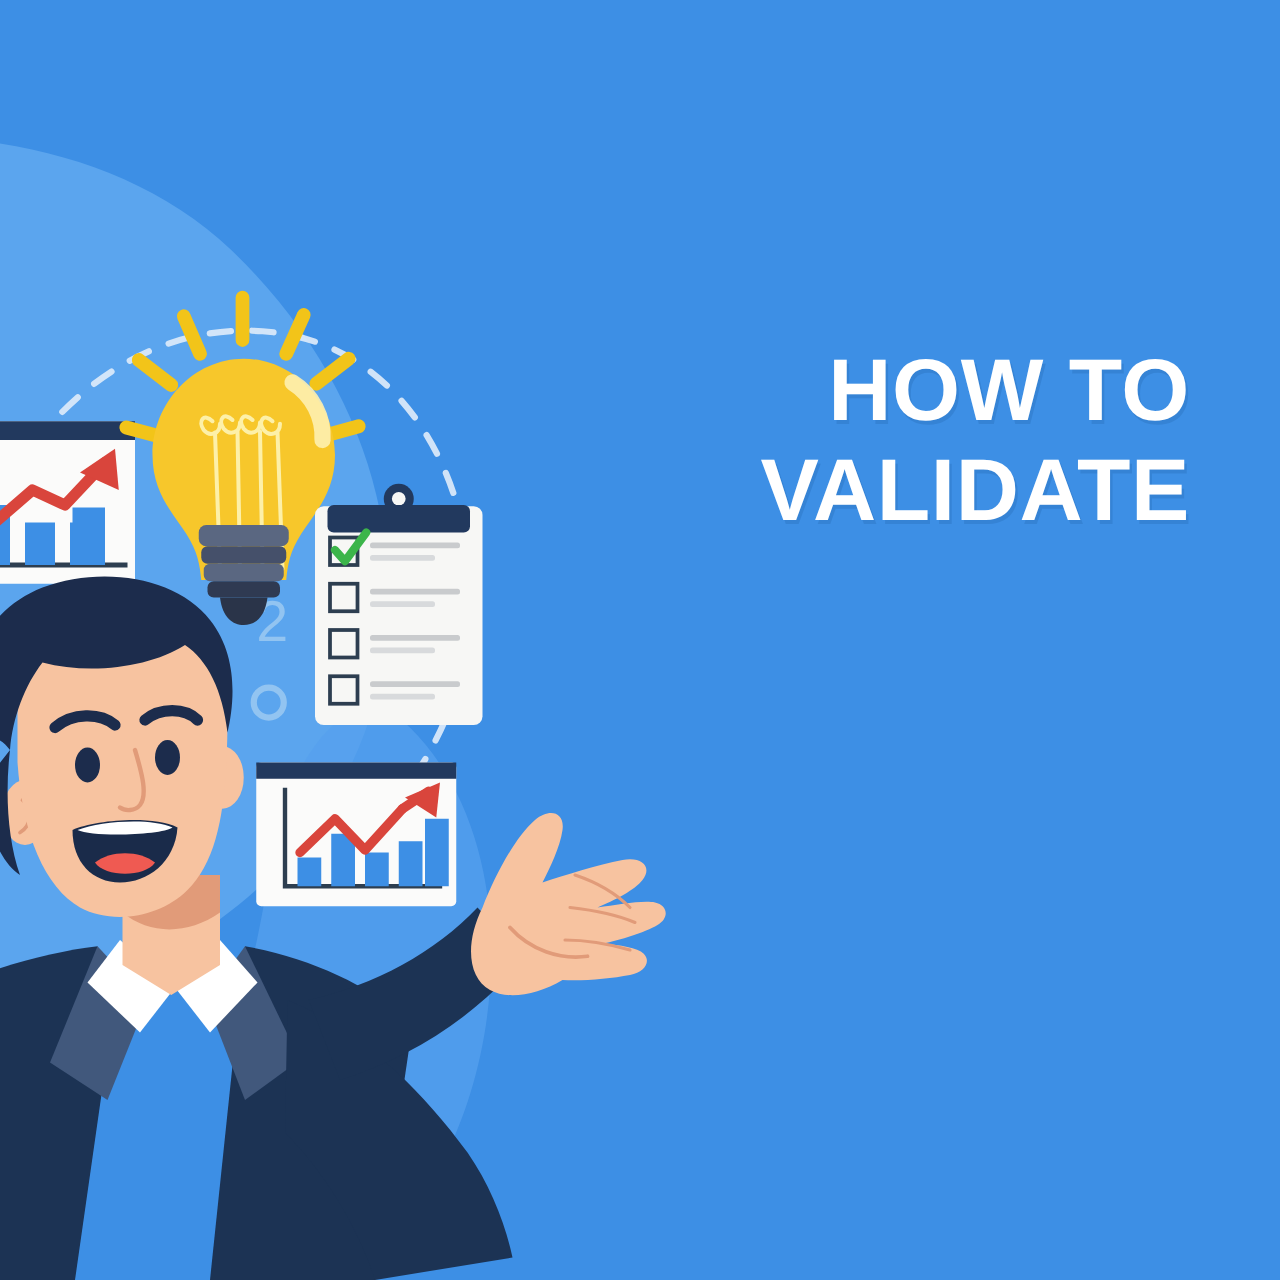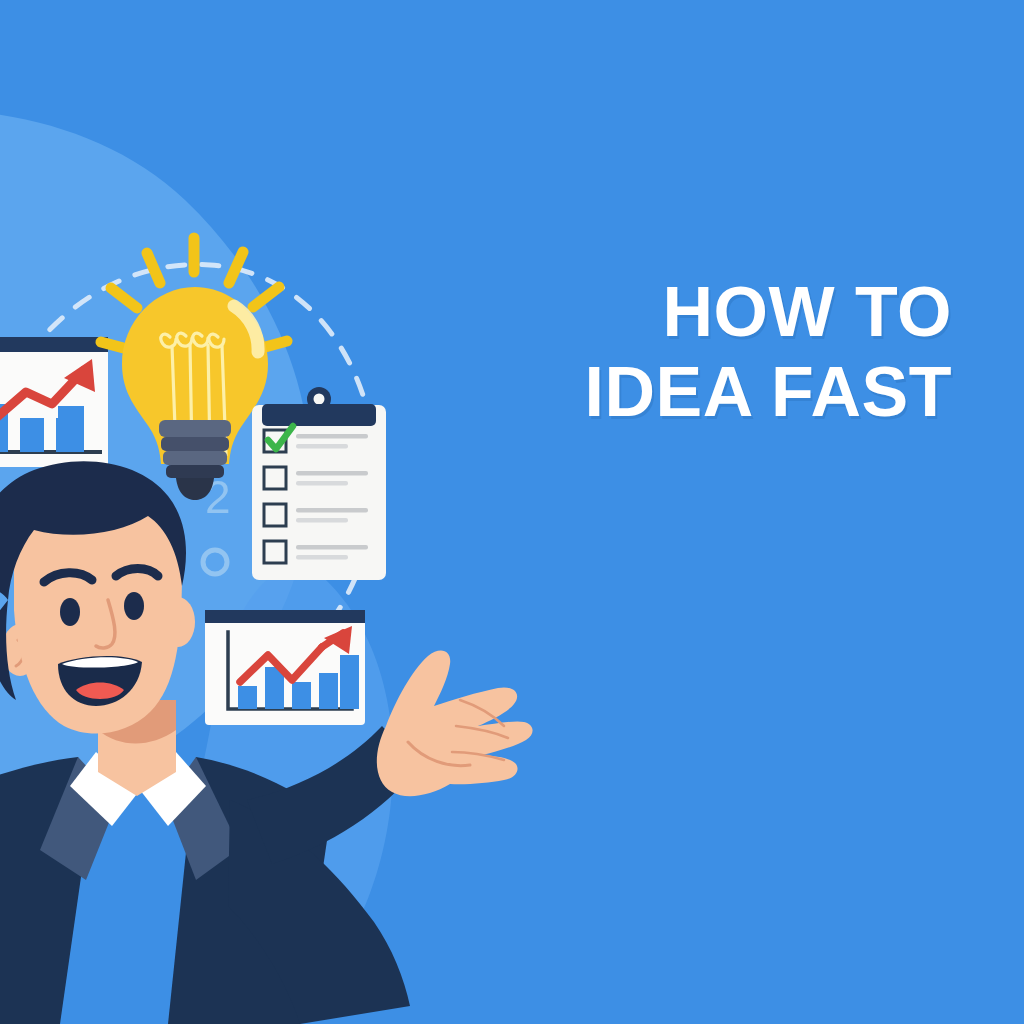--- a/index.html
+++ b/index.html
@@ -235,16 +235,16 @@
 
       <path d="M 58,664 C 76,656 122,652 142,662 C 140,690 118,706 96,706
                C 74,706 58,690 58,664 Z" fill="#1a2b4a"></path>
       <path d="M 62,664 C 80,657 120,654 138,662 C 130,668 74,670 62,664 Z" fill="#ffffff"></path>
       <path d="M 76,690 C 88,680 112,680 124,690 C 116,702 84,702 76,690 Z" fill="#ef5a52"></path>
     </g>
   </svg>
 
   <div id="headline">
     <span class="line">HOW TO</span>
-    <span class="line">IDEA FAST</span>
+    <span class="line">VALIDATE</span>
   </div>
 
 </div>
 
 </body></html>

